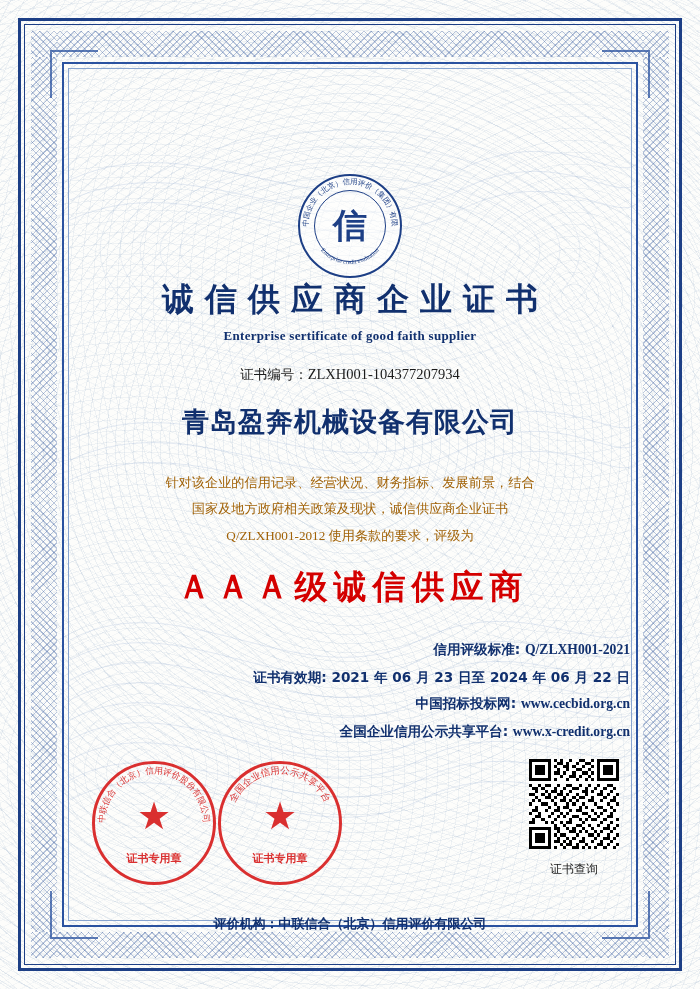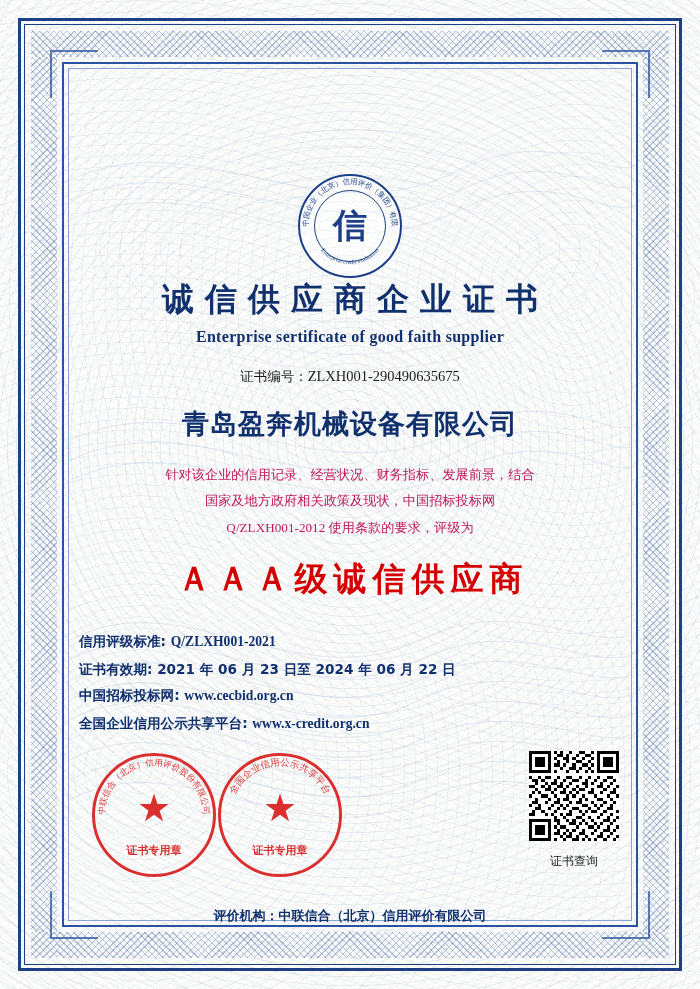--- a/index.html
+++ b/index.html
@@ -137,21 +137,21 @@
   .title-cn {
     font-size: 32px;
     letter-spacing: 11px;
     font-weight: bold;
     color: #11306e;
     font-family: "DejaVu Sans", sans-serif;
     text-indent: 11px;
   }
   .title-en {
     margin-top: 6px;
-    font-size: 16px;
+    font-size: 13px;
     font-weight: bold;
     color: #11306e;
     font-family: "Liberation Serif", serif;
     letter-spacing: 0.3px;
     text-align: center;
   }
   .cert-no {
     margin-top: 22px;
     font-size: 14.5px;
     color: #1b1b1b;
@@ -164,42 +164,42 @@
   .company {
     margin-top: 20px;
     font-size: 27px;
     font-weight: bold;
     color: #11306e;
     font-family: "DejaVu Sans", sans-serif;
     letter-spacing: 1px;
   }
 
   .body-text {
-    margin-top: 20px;
+    margin-top: 30px;
     font-size: 13.2px;
     line-height: 2.0;
-    color: #be185d;
+    color: #a16207;
     font-family: "DejaVu Sans", sans-serif;
   }
   .body-text .ln { display: block; }
   .body-text .mono { font-family: "Liberation Serif", serif; }
 
   .grade {
     margin-top: 16px;
     font-size: 33px;
     font-weight: bold;
     color: #d40000;
     letter-spacing: 6px;
     font-family: "DejaVu Sans", sans-serif;
     text-indent: 6px;
   }
 
   .details {
     margin-top: 26px;
-    text-align: left;
+    text-align: right;
     padding-left: 9px;
     font-size: 13.6px;
     color: #11306e;
     font-family: "DejaVu Sans", sans-serif;
     font-weight: bold;
     line-height: 1.95;
   }
   .details .row { white-space: nowrap; }
   .details .val-serif { font-family: "Liberation Serif", serif; }
 
@@ -329,28 +329,28 @@
           </text>
         </svg>
         <div class="xin">信</div>
       </div>
     </div>
 
     <div class="title-cn">诚信供应商企业证书</div>
     <div class="title-en">Enterprise sertificate of good faith supplier</div>
 
     <div class="cert-no">
-      <span class="label">证书编号：</span><span>ZLXH001-290490635675</span>
+      <span class="label">证书编号：</span><span>ZLXH001-104377207934</span>
     </div>
 
     <div class="company">青岛盈奔机械设备有限公司</div>
 
     <div class="body-text">
       <span class="ln">针对该企业的信用记录、经营状况、财务指标、发展前景，结合</span>
-      <span class="ln">国家及地方政府相关政策及现状，中国招标投标网</span>
+      <span class="ln">国家及地方政府相关政策及现状，诚信供应商企业证书</span>
       <span class="ln mono">Q/ZLXH001-2012 使用条款的要求，评级为</span>
     </div>
 
     <div class="grade">ＡＡＡ级诚信供应商</div>
 
     <div class="details">
       <div class="row">
         <span>信用评级标准:</span>
         <span class="val-serif">Q/ZLXH001-2021</span>
       </div>

